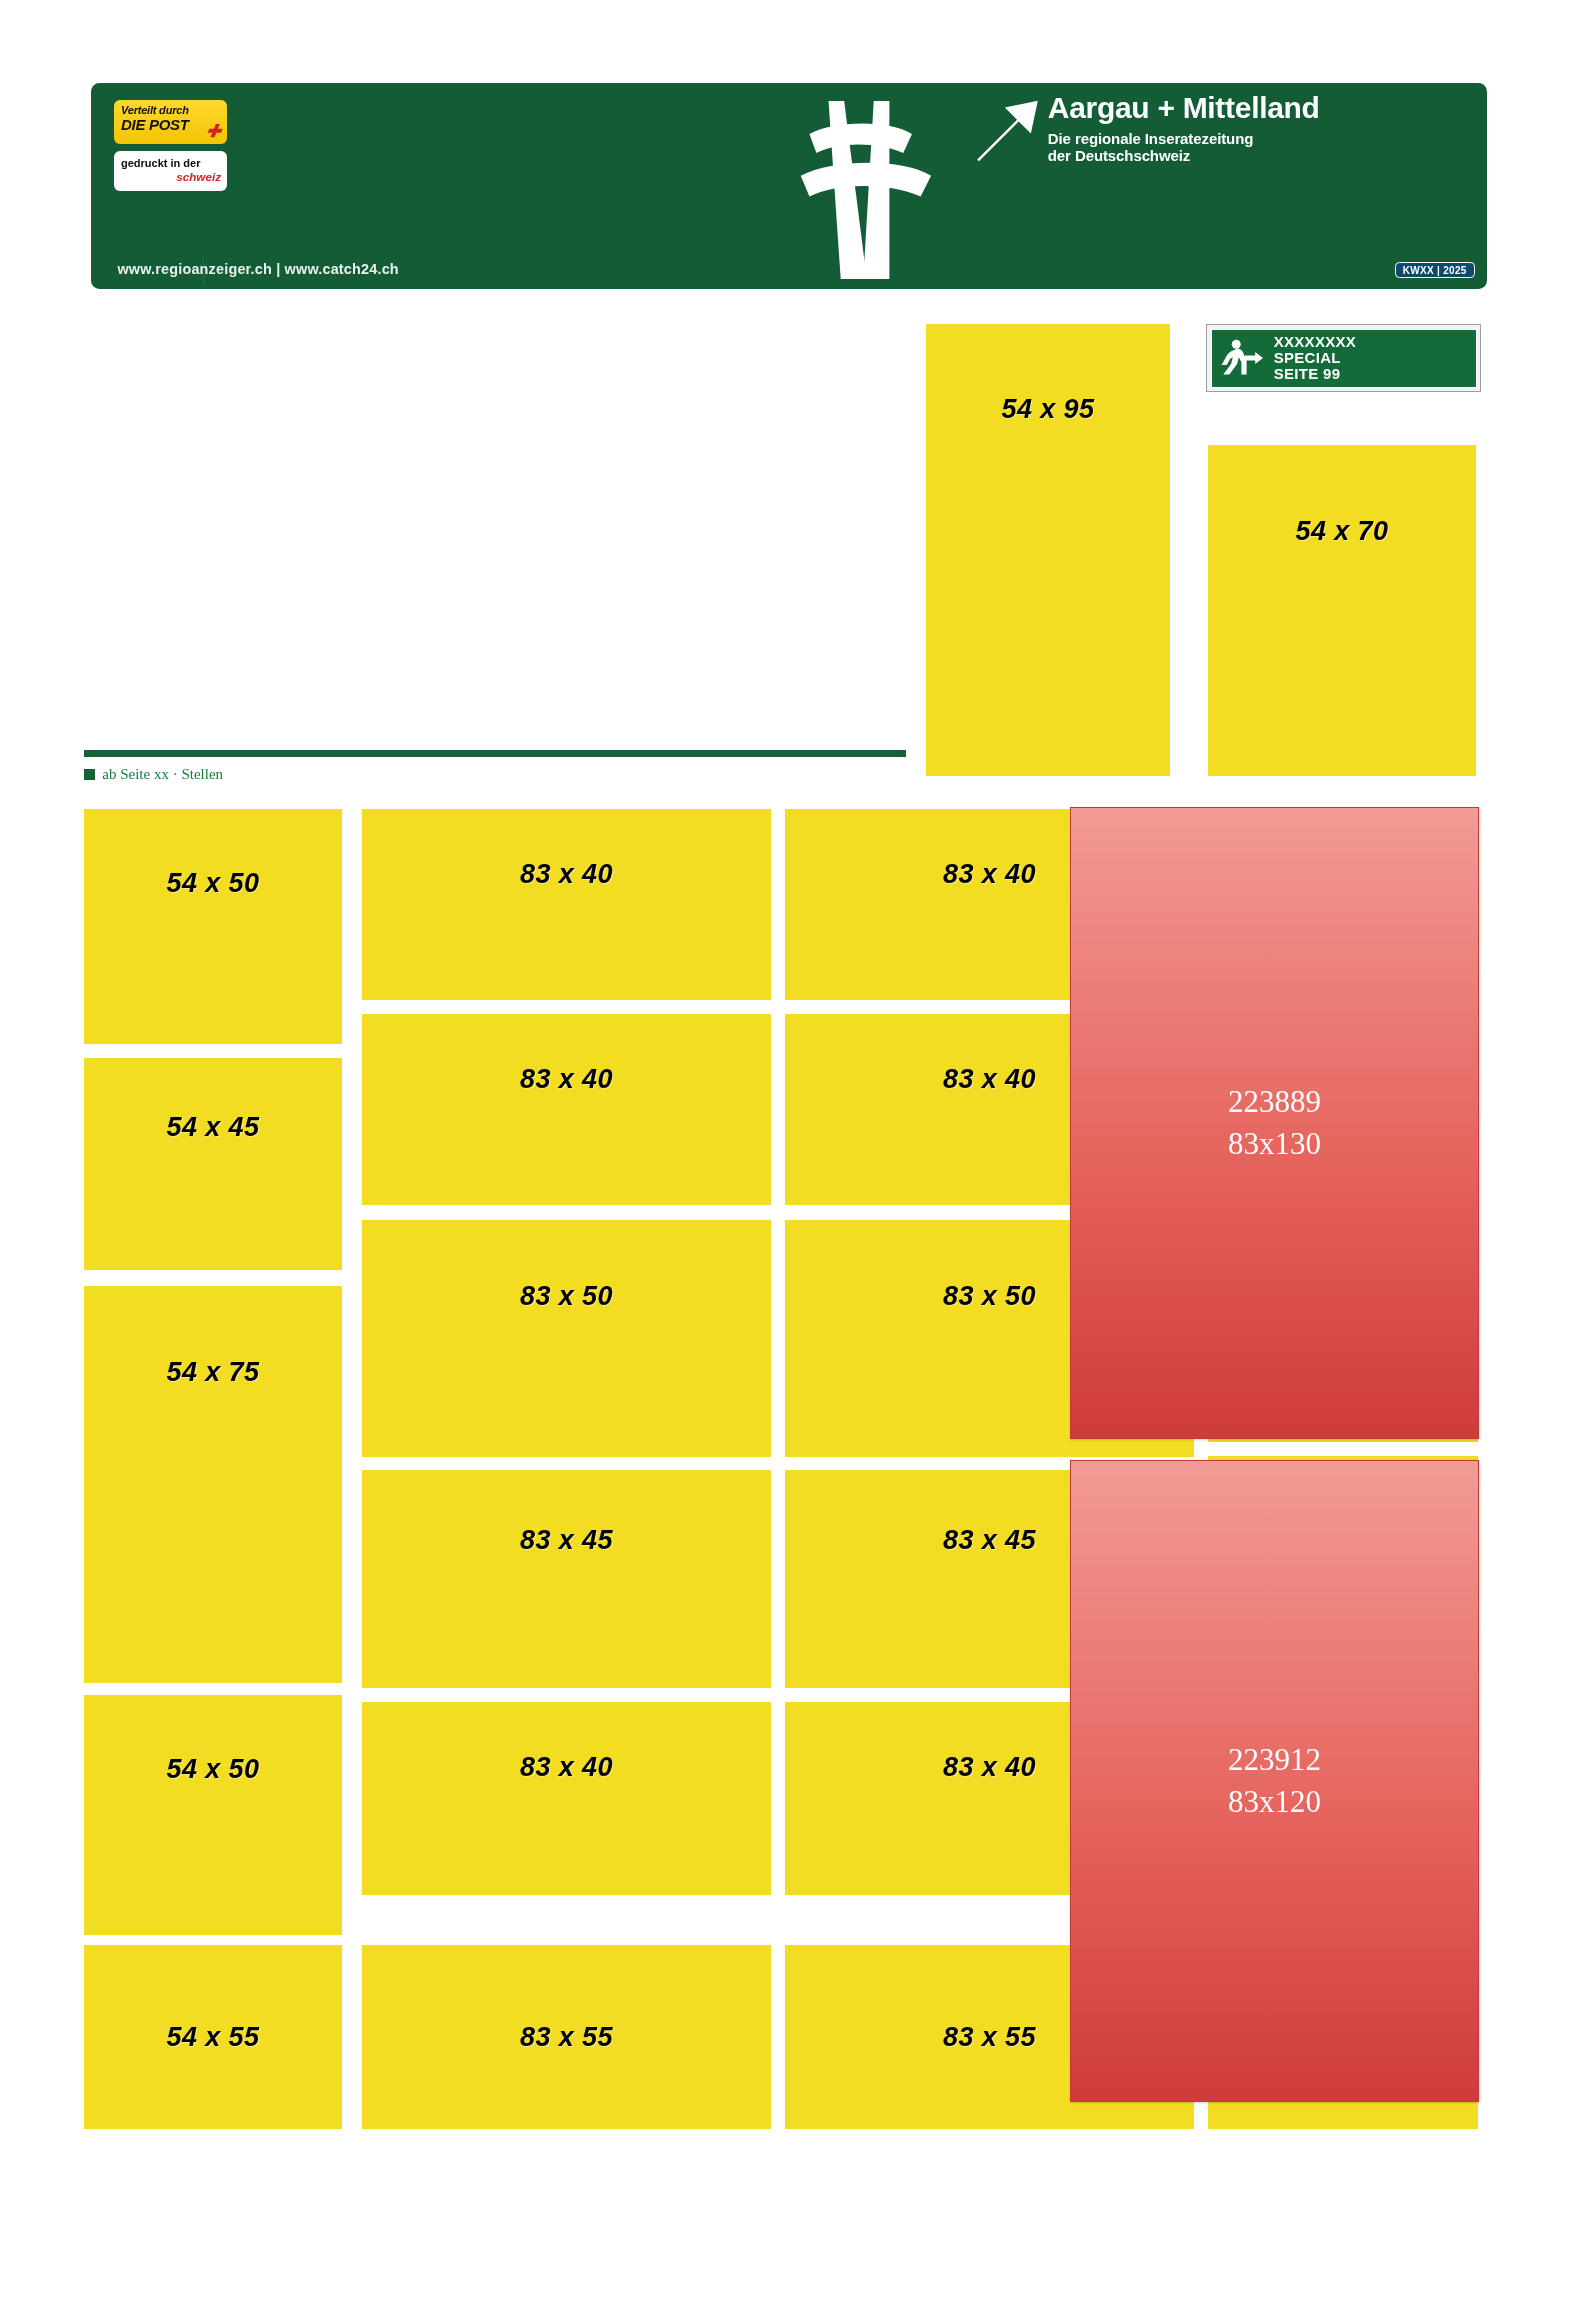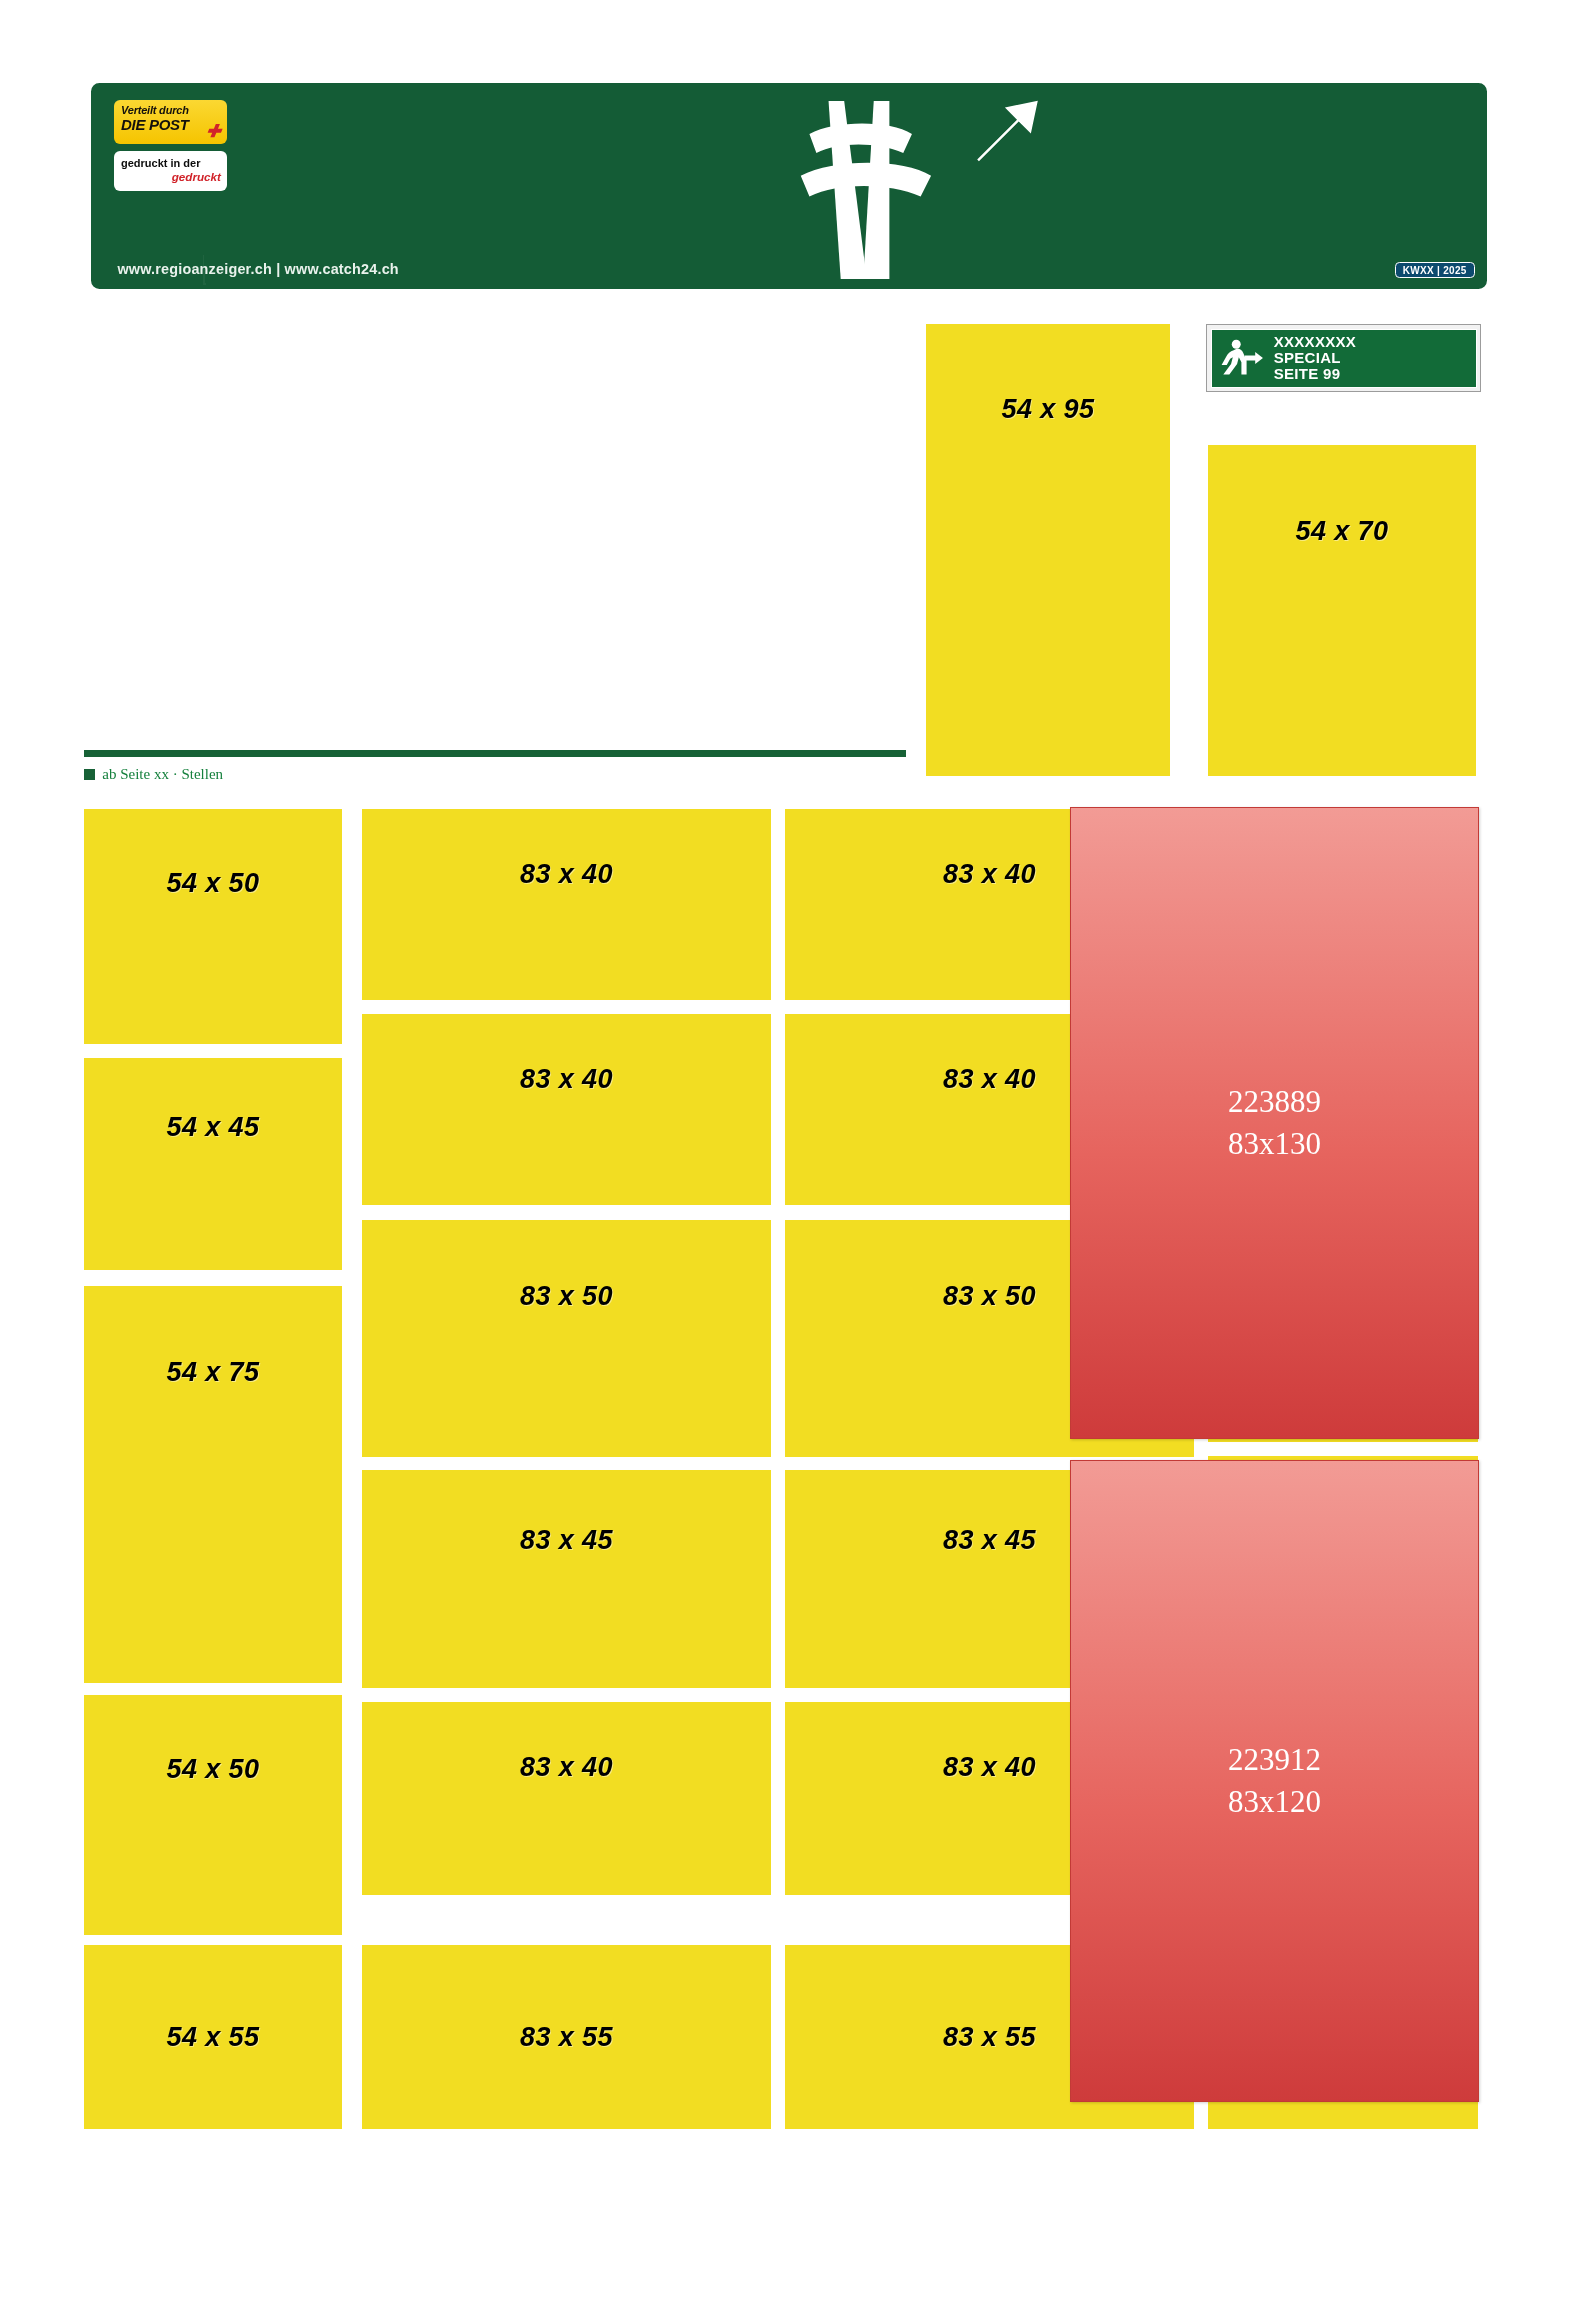--- a/index.html
+++ b/index.html
@@ -284,37 +284,44 @@
       <div class="road-hint"></div>
 
       <div class="post-badge">
         <span>Verteilt durch</span><br>
         <span class="l2">DIE POST</span>
         <span class="post-cross">✚</span>
       </div>
 
       <div class="ch-badge">
         <span>gedruckt in der</span>
-        <span class="ch2">gedruckt</span>
+        <span class="ch2">schweiz</span>
       </div>
 
       <div class="banner-urls">www.regioanzeiger.ch | www.catch24.ch</div>
 
       <svg class="autobahn" viewBox="0 0 290 225">
         <path d="M118 10 h18 l26 205 h-30 z" fill="#ffffff"></path>
         <path d="M170 10 h18 v205 h-30 z" fill="#ffffff"></path>
         <path d="M96 48 c30 -16 92 -16 118 0 l-10 22 c-30 -13 -74 -13 -100 0 z" fill="#ffffff"></path>
         <path d="M86 96 c38 -20 118 -20 150 0 l-12 24 c-38 -16 -94 -16 -128 0 z" fill="#ffffff"></path>
       </svg>
 
       <div class="kurier-block">
         <div class="kurier-sub-row">
           <svg class="kurier-arrow" viewBox="0 0 82 80">
             <path d="M6 72 L52 26 L38 12 L76 4 L68 42 L54 28 L8 74 Z" fill="#ffffff"></path>
           </svg>
+          <div class="kurier-subs">
+            <div class="kurier-region">Aargau + Mittelland</div>
+            <div class="kurier-desc">
+              <span>Die regionale Inseratezeitung</span><br>
+              <span>der Deutschschweiz</span>
+            </div>
+          </div>
         </div>
       </div>
 
       <div class="kw-badge">KWXX | 2025</div>
     </div>
   </div>
 
   <div class="special-sign">
     <div class="special-inner">
       <svg class="exit-icon" viewBox="0 0 58 46">

